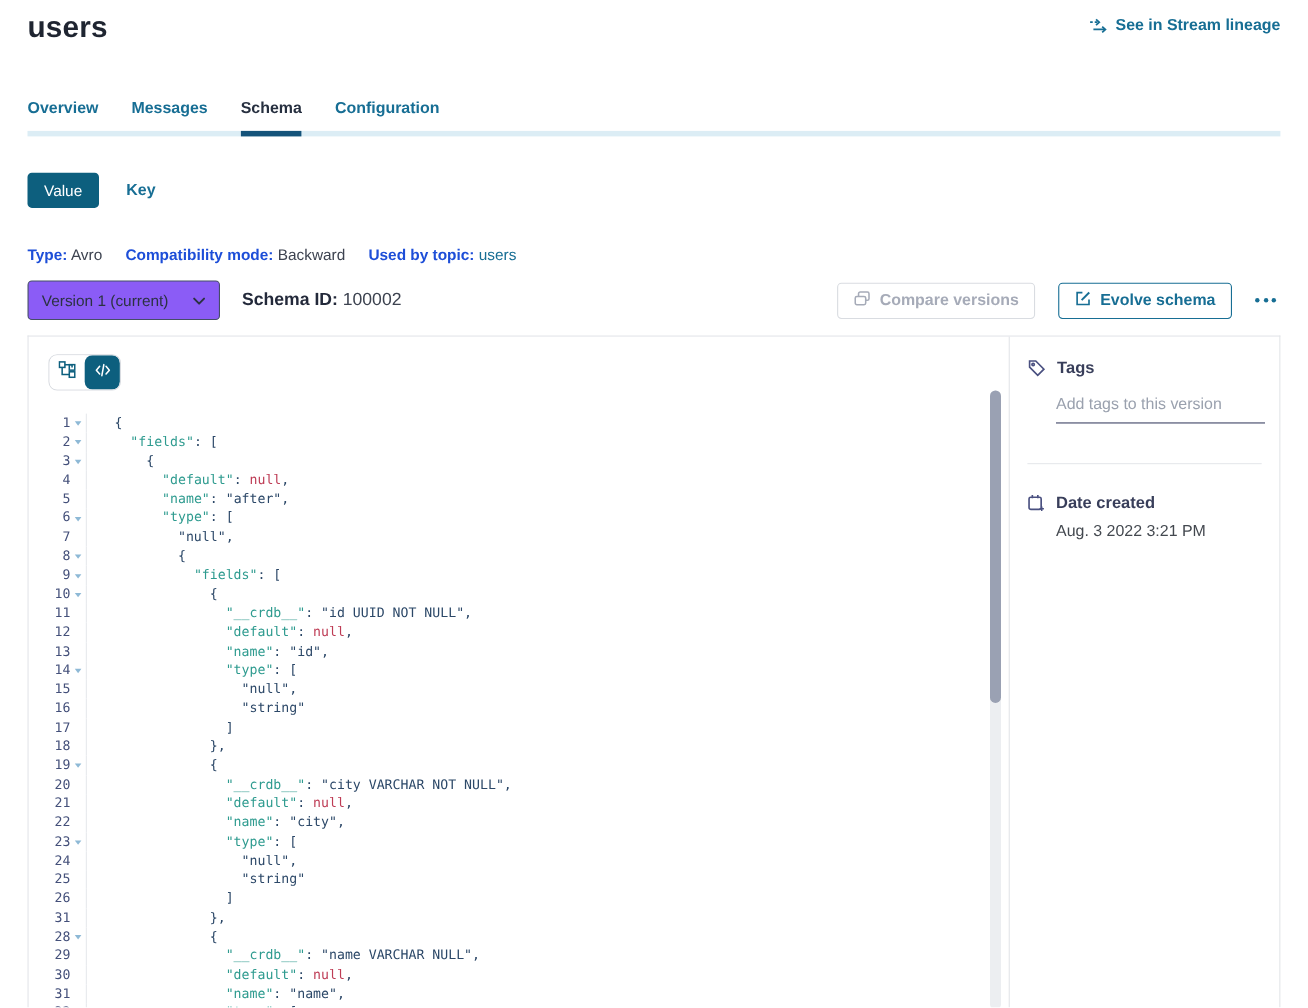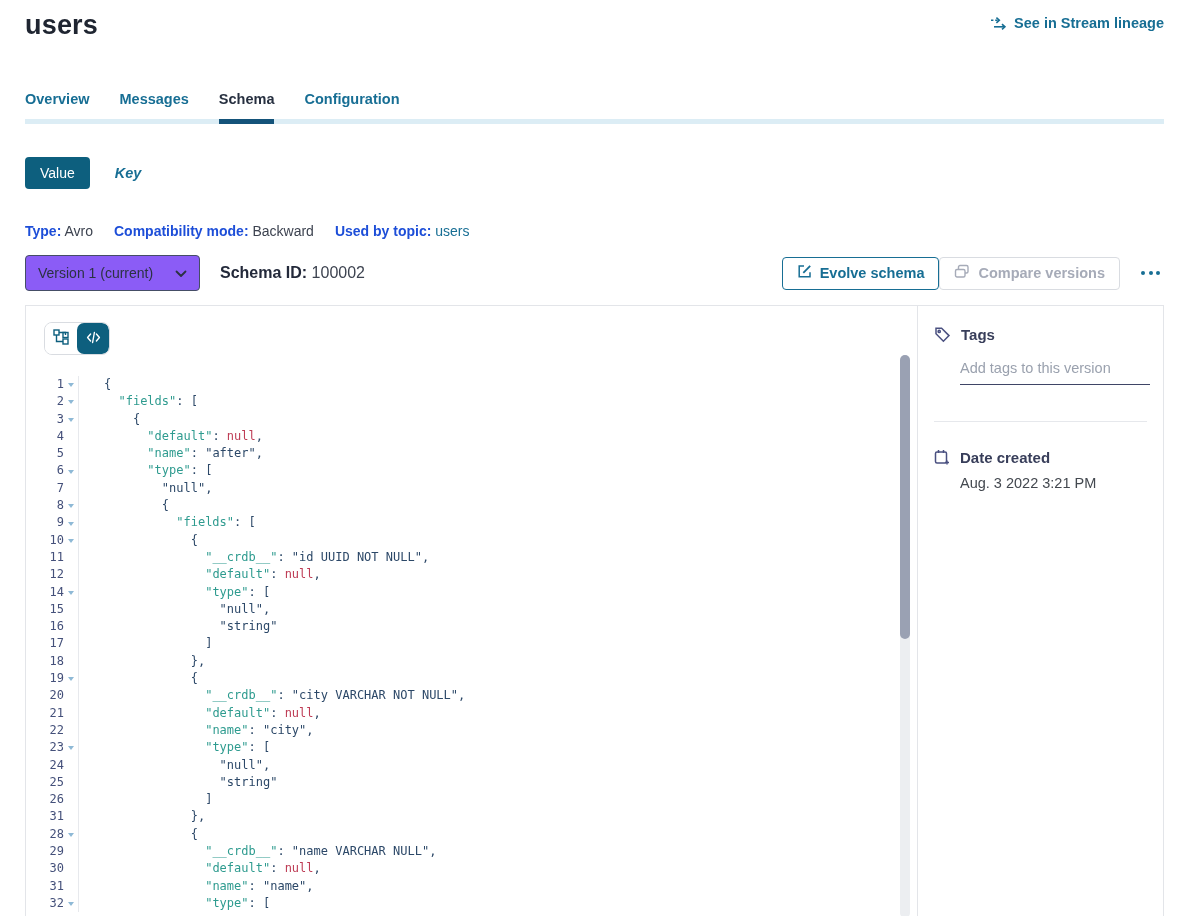--- a/index.html
+++ b/index.html
@@ -29,21 +29,21 @@
   .tabs{margin:47px 25px 0 25px;display:flex;border-bottom:5px solid var(--track);}
   .tab{position:relative;margin-right:30px;padding-bottom:12px;font-size:14.5px;font-weight:600;
     color:var(--teal);cursor:pointer;}
   .tab.active{color:#273040;}
   .tab.active::after{content:"";position:absolute;left:0;right:0;bottom:-5px;height:5px;background:var(--underline);}
 
   
   .vk{margin:33px 0 0 25px;display:flex;align-items:center;}
   .vk-value{background:var(--teal-dark);color:#fff;border:none;border-radius:4px;
     padding:8px 15px;font-size:14px;font-family:inherit;cursor:pointer;}
-  .vk-key{margin-left:25px;color:var(--teal);font-size:14.5px;font-weight:600;cursor:pointer;font-style:italic;}
+  .vk-key{margin-left:25px;color:var(--teal);font-size:14.5px;font-weight:600;cursor:pointer;}
 
   
   .meta{margin:34px 0 0 25px;font-size:14px;color:#3D4350;display:flex;gap:21px;}
   .meta b{color:#1d4ed8;font-weight:700;}
   .meta .lnk{color:var(--teal);cursor:pointer;}
 
   
   .vrow{margin:16px 25px 0 25px;display:flex;align-items:center;}
   .vselect{width:175px;height:36px;border:1px solid #454E66;border-radius:4px;background:#8b5cf6;
     display:flex;align-items:center;justify-content:space-between;padding:0 12px;font-size:14px;
@@ -138,37 +138,37 @@
     <div class="vselect">
       <span>Version 1 (current)</span>
       <span>
         <svg width="12" height="8" viewBox="0 0 12 8" fill="none" stroke="#2B3242" stroke-width="1.8" stroke-linecap="round" stroke-linejoin="round">
             <path d="M1.5 1.5 L6 6 L10.5 1.5"></path>
           </svg>
       </span>
     </div>
     <span class="sid"><b>Schema ID:</b> <span>100002</span></span>
     <span class="spacer"></span>
+    <button class="btn disabled">
+      <span>
+        <svg width="16" height="15" viewBox="0 0 16 15" fill="none" stroke="#A6ABB8" stroke-width="1.4">
+          <rect x="4.5" y="1.5" width="9.5" height="7.5" rx="1.5" fill="#fff"></rect>
+          <rect x="1.5" y="5.5" width="9.5" height="7.5" rx="1.5" fill="#fff"></rect>
+        </svg>
+      </span>
+      <span>Compare versions</span>
+    </button>
     <button class="btn primary">
       <span>
         <svg width="15" height="15" viewBox="0 0 15 15" fill="none" stroke="#176E94" stroke-width="1.5">
           <path d="M13 8.2 V12.8 H2.2 V2 H7"></path>
           <path d="M6.3 8.8 L13.2 1.9" stroke-width="1.8"></path>
         </svg>
       </span>
       <span>Evolve schema</span>
-    </button>
-    <button class="btn disabled">
-      <span>
-        <svg width="16" height="15" viewBox="0 0 16 15" fill="none" stroke="#A6ABB8" stroke-width="1.4">
-          <rect x="4.5" y="1.5" width="9.5" height="7.5" rx="1.5" fill="#fff"></rect>
-          <rect x="1.5" y="5.5" width="9.5" height="7.5" rx="1.5" fill="#fff"></rect>
-        </svg>
-      </span>
-      <span>Compare versions</span>
     </button>
     <span class="more">
         <i></i>
         <i></i>
         <i></i>
       </span>
   </div>
 
   <div class="panel">
 
@@ -251,20 +251,25 @@
             <span class="ln">11</span>
             <span class="fold"></span>
             <span class="codetext">              <span class="tok-k">"__crdb__"</span><span class="tok-p">: </span><span class="tok-s">"id UUID NOT NULL"</span><span class="tok-p">,</span></span>
           </div>
           <div class="cl">
             <span class="ln">12</span>
             <span class="fold"></span>
             <span class="codetext">              <span class="tok-k">"default"</span><span class="tok-p">: </span><span class="tok-n">null</span><span class="tok-p">,</span></span>
           </div>
           <div class="cl">
+            <span class="ln">13</span>
+            <span class="fold"></span>
+            <span class="codetext">              <span class="tok-k">"name"</span><span class="tok-p">: </span><span class="tok-s">"id"</span><span class="tok-p">,</span></span>
+          </div>
+          <div class="cl">
             <span class="ln">14</span>
             <span class="fold has-fold"></span>
             <span class="codetext">              <span class="tok-k">"type"</span><span class="tok-p">: [</span></span>
           </div>
           <div class="cl">
             <span class="ln">15</span>
             <span class="fold"></span>
             <span class="codetext">                <span class="tok-s">"null"</span><span class="tok-p">,</span></span>
           </div>
           <div class="cl">

